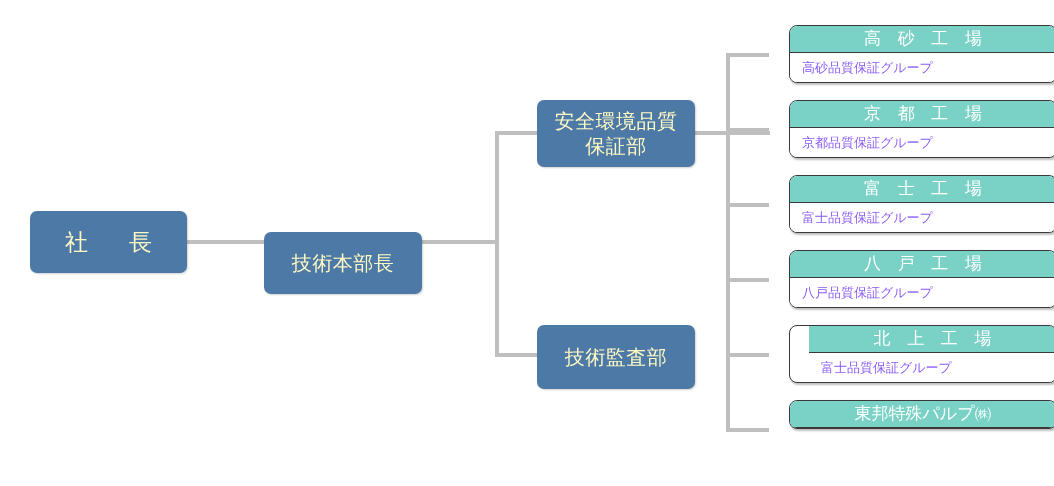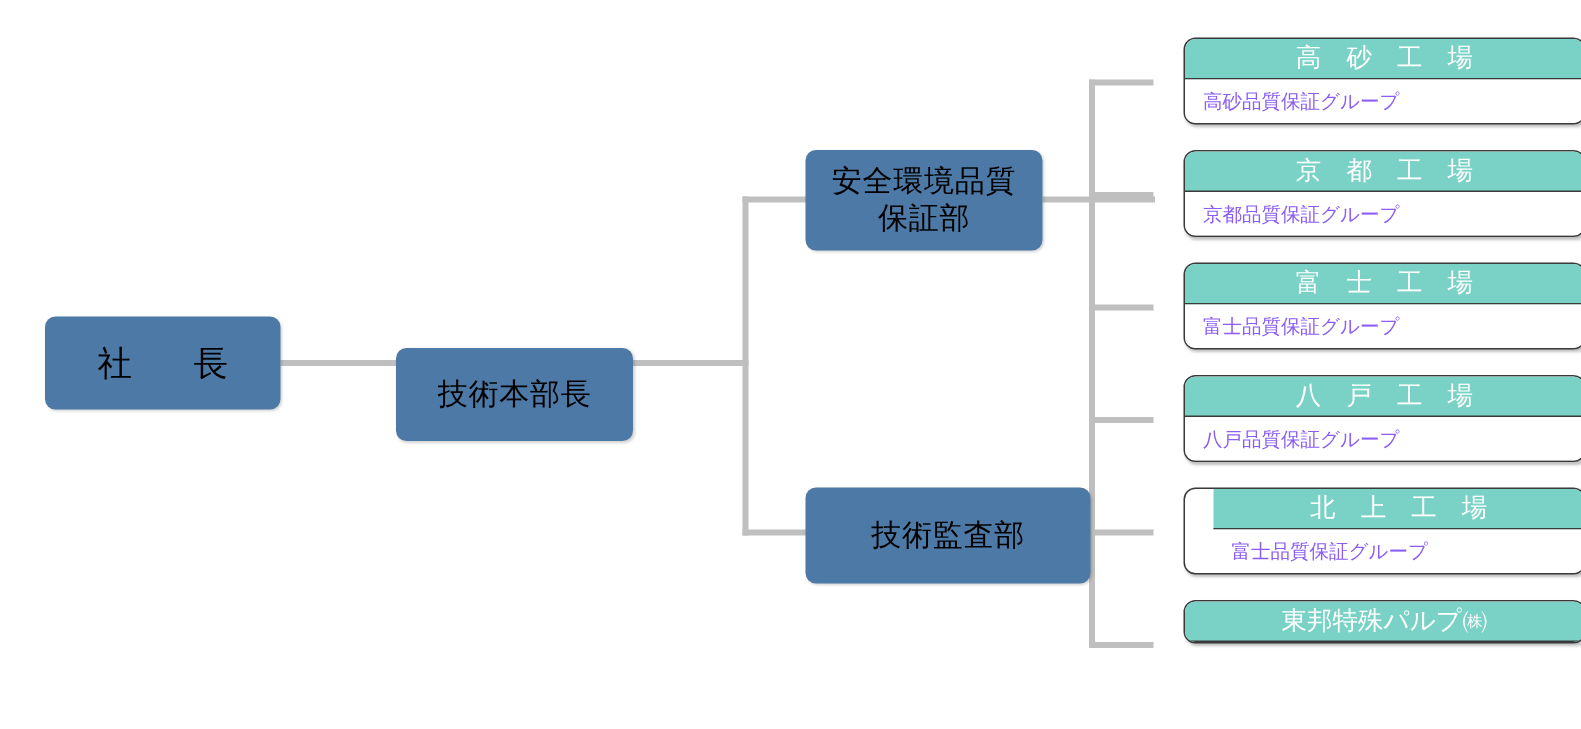--- a/index.html
+++ b/index.html
@@ -26,21 +26,21 @@
   }
   .line-h { height: 4px; }
   .line-v { width: 4px; }
 
   
   .blue-box {
     position: absolute;
     box-sizing: border-box;
     background: #4d79a6;
     border-radius: 7px;
-    color: #000000;
+    color: #fef9c3;
     display: flex;
     align-items: center;
     justify-content: center;
     text-align: center;
     line-height: 1.25;
     letter-spacing: 0.5px;
     box-shadow: 1px 1px 2px rgba(0,0,0,0.18);
   }
   .blue-box .txt { display: block; white-space: pre-line; }
 
@@ -56,21 +56,21 @@
     font-size: 20px;
     margin-top: 21px;
   }
 
   #box-safety {
     left: 537px; top: 100px; width: 158px; height: 67px;
     font-size: 20px;
   }
 
   #box-audit {
-    left: 537px; top: 325px; width: 190px; height: 64px;
+    left: 537px; top: 325px; width: 158px; height: 64px;
     font-size: 20px;
   }
 
   
   .plant-card {
     position: absolute;
     left: 765px;
     width: 268px;
     box-sizing: border-box;
     border: 1.5px solid #3a3a3a;

